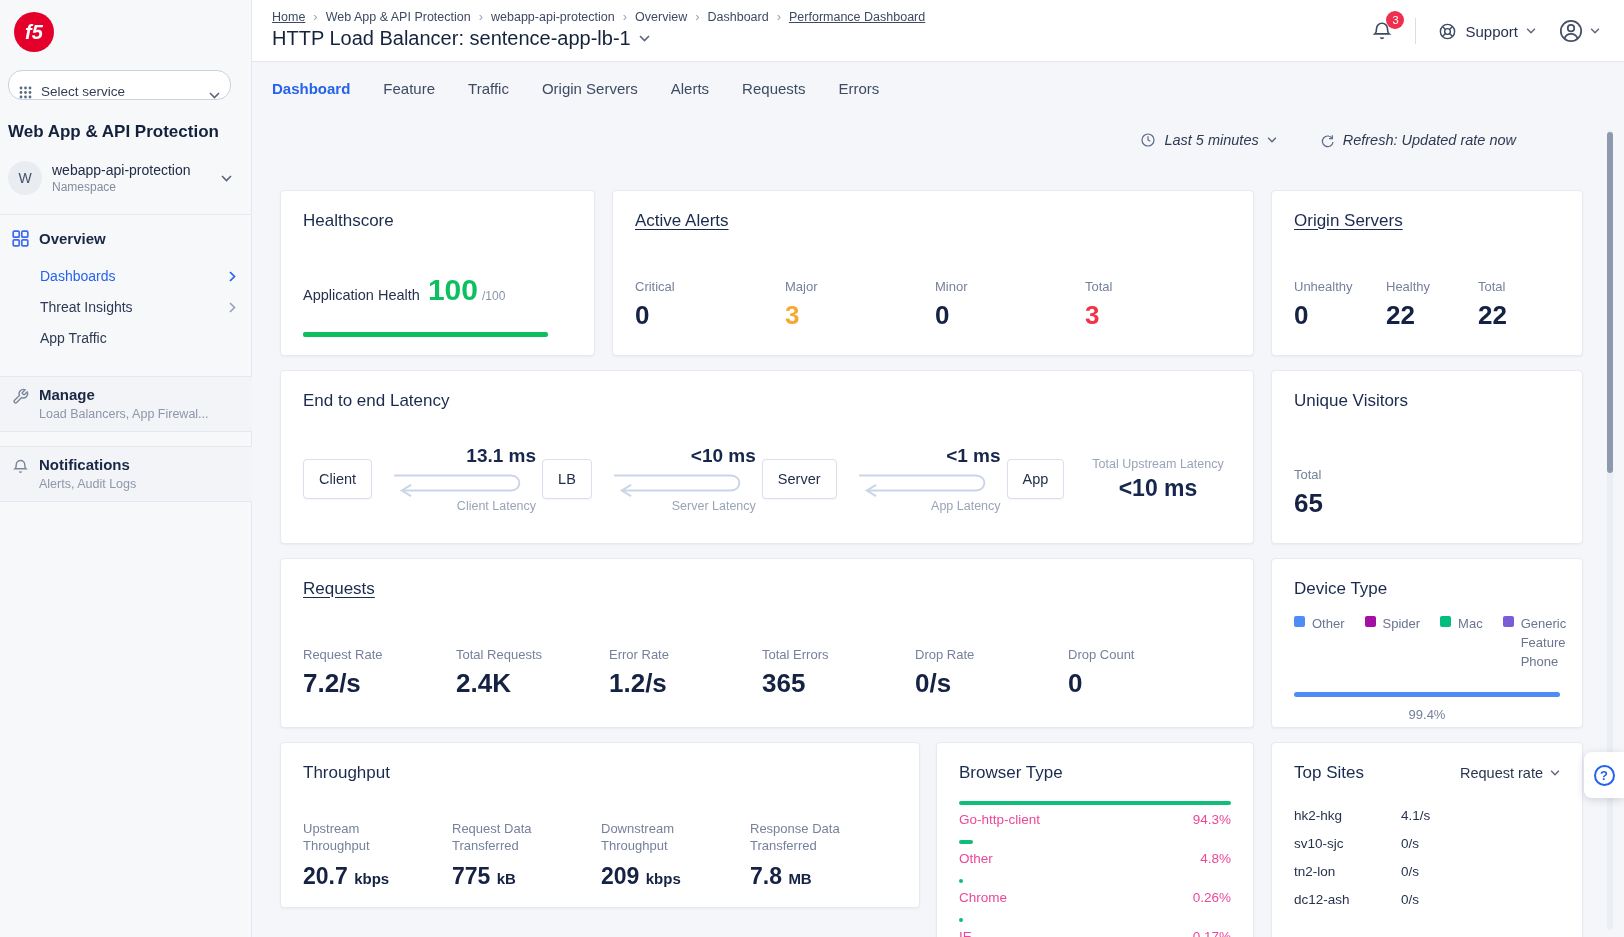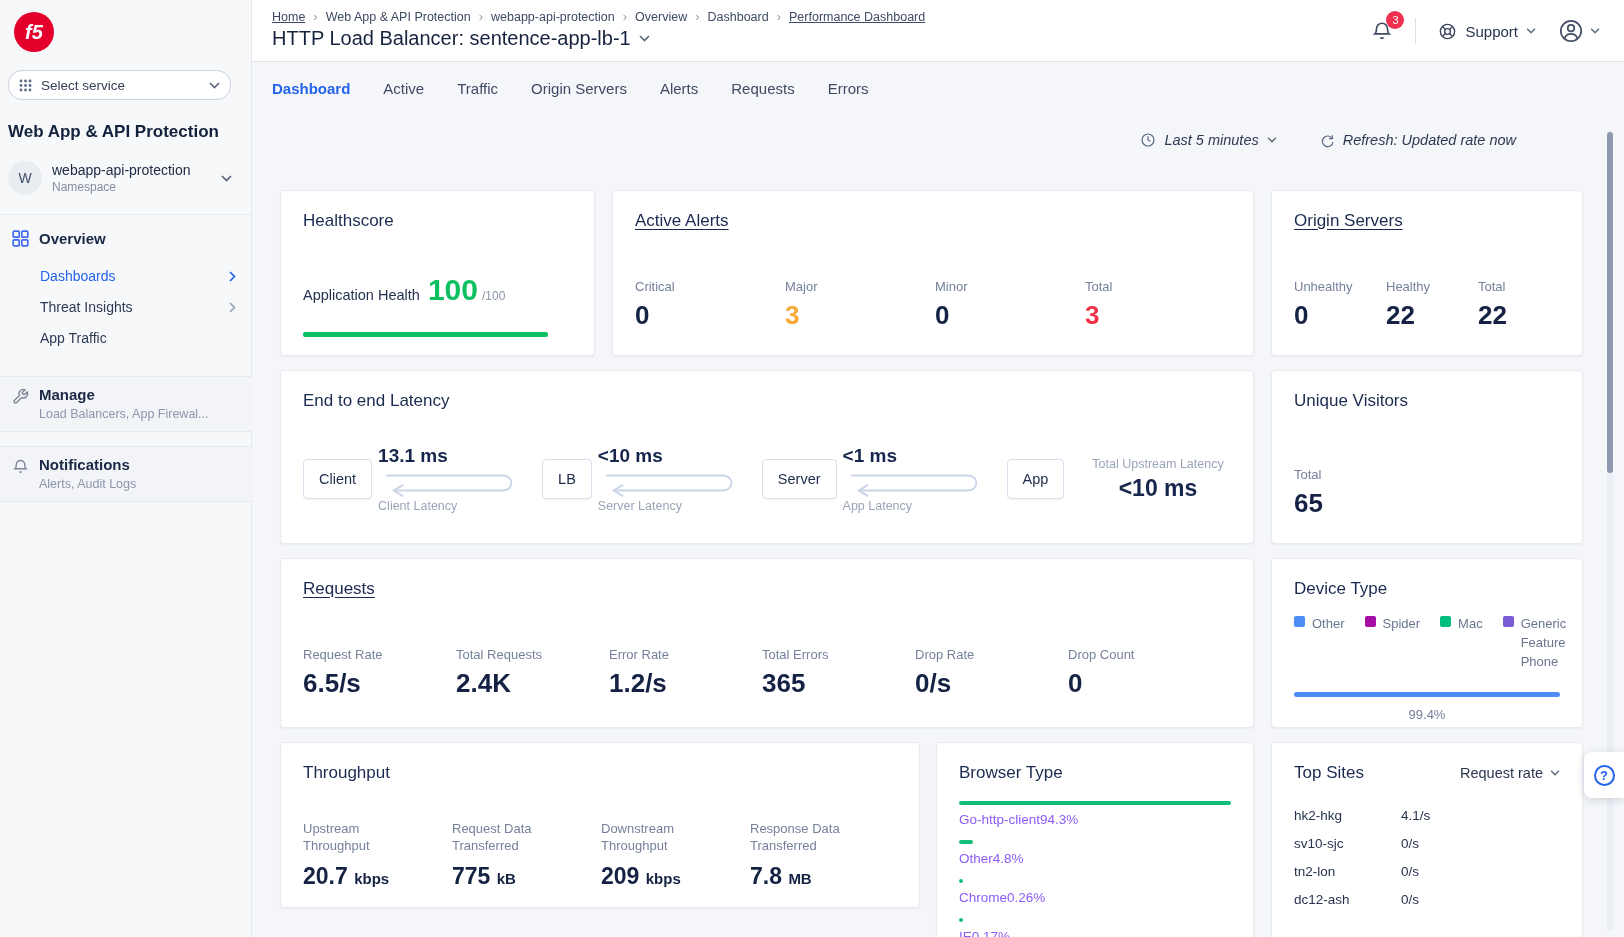--- a/index.html
+++ b/index.html
@@ -2,21 +2,21 @@
 <html><head>
 <meta charset="utf-8">
 <style>
   * { margin:0; padding:0; box-sizing:border-box; }
   html,body { width:1624px; height:937px; overflow:hidden; }
   body { font-family:"Liberation Sans", sans-serif; background:#F4F6F9; position:relative; color:#1B2B4F; }
 
   
   .sidebar { position:absolute; left:0; top:0; width:252px; height:937px; background:#F7F8FA; border-right:1px solid #E4E8EE; }
   .logo { position:absolute; left:14px; top:12px; width:40px; height:40px; border-radius:50%; background:#E4002B; color:#fff; display:flex; align-items:center; justify-content:center; font-size:20px; font-weight:bold; font-style:italic; }
-  .select-service { position:absolute; left:8px; top:70px; width:223px; height:30px; background:#fff; border:1px solid #C9D2DE; border-radius:14px; display:flex; align-items:center; gap:9px; padding:0 10px; font-size:13.5px; color:#333F55; cursor:pointer; }
+  .select-service { position:absolute; left:8px; top:70px; width:223px; height:30px; background:#fff; border:1px solid #C9D2DE; border-radius:14px; display:flex; align-items:flex-end; gap:9px; padding:0 10px; font-size:13.5px; color:#333F55; cursor:pointer; }
   .select-service .chev { margin-left:auto; }
   .side-heading { position:absolute; left:8px; top:122px; font-size:17px; font-weight:700; color:#13223C; }
   .ns-row { position:absolute; left:8px; top:156px; width:236px; height:44px; display:flex; align-items:center; gap:10px; cursor:pointer; }
   .ns-avatar { width:34px; height:34px; border-radius:50%; background:#E9EDF2; color:#44506B; display:flex; align-items:center; justify-content:center; font-size:14px; }
   .ns-name { font-size:14px; color:#202C46; }
   .ns-sub { font-size:12px; color:#828CA0; margin-top:2px; }
   .ns-row .chev { margin-left:auto; margin-right:12px; }
   .side-div { position:absolute; left:0; width:252px; border-top:1px solid #E6E9EE; }
   .nav-head { position:absolute; left:12px; display:flex; align-items:center; gap:10px; font-size:15px; font-weight:700; color:#1A2745; }
   .nav-item { position:absolute; left:40px; width:196px; font-size:14px; color:#2E3A54; display:flex; align-items:center; cursor:pointer; }
@@ -67,21 +67,21 @@
   .hs-bar { position:absolute; left:22px; right:46px; bottom:18px; height:5px; border-radius:2px; background:#0CC060; }
 
   .metric-grid { display:grid; margin-top:48px; }
   .alerts-grid { grid-template-columns:repeat(4,150px); }
   .origin-grid { grid-template-columns:repeat(3,92px); }
   .requests-grid { grid-template-columns:repeat(6,153px); }
 
   
   .lat-flow { margin-top:34px; display:flex; align-items:center; gap:6px; }
   .lat-node { border:1px solid #D8E0EC; border-radius:4px; background:#fff; padding:11px 15px; font-size:14.5px; color:#222F4C; box-shadow:0 1px 1px rgba(20,30,60,.04); }
-  .lat-hop { width:158px; display:flex; flex-direction:column; align-items:flex-start; }
+  .lat-hop { width:158px; display:flex; flex-direction:column; align-items:flex-end; }
   .hop-value { font-size:19px; font-weight:700; color:#16264C; }
   .hop-label { font-size:12.5px; color:#9AA4B8; }
   .lat-total { margin-left:22px; text-align:center; }
   .lat-total .t-label { font-size:12.5px; color:#9AA4B8; }
   .lat-total .t-value { font-size:23px; font-weight:700; color:#16264C; margin-top:4px; }
 
   .uv-label { margin-top:56px; font-size:13px; color:#76819B; }
 
   
   .legend { display:flex; gap:20px; margin-top:16px; }
@@ -93,21 +93,21 @@
 
   
   .tp-grid { display:grid; grid-template-columns:repeat(4,149px); margin-top:34px; }
   .tp-label { font-size:13px; color:#76819B; height:38px; display:flex; align-items:flex-end; line-height:1.35; max-width:120px; }
   .tp-value { margin-top:8px; font-size:23px; font-weight:700; color:#152244; }
   .tp-unit { font-size:15px; }
 
   
   .bt-row { margin-top:13px; }
   .bt-bar { height:4px; border-radius:2px; background:#10BE7A; min-width:3px; }
-  .bt-line { display:flex; font-size:13.5px; color:#8b5cf6; margin-top:7px; }
+  .bt-line { display:flex; justify-content:space-between; font-size:13.5px; color:#ec4899; margin-top:7px; }
 
   
   .ts-head { display:flex; justify-content:space-between; align-items:center; }
   .ts-sort { display:flex; align-items:center; gap:7px; font-size:14.5px; color:#2A3650; cursor:pointer; }
   .ts-rows { margin-top:18px; }
   .ts-row { display:grid; grid-template-columns:107px auto; font-size:13.5px; color:#27334E; padding:6.5px 0; }
 
   
   .scroll-track { position:absolute; right:11px; top:68px; width:6px; height:800px; background:#EBEEF4; border-radius:3px; }
   .scroll-thumb { position:absolute; left:0; top:2px; width:6px; height:341px; background:#8D99AC; border-radius:3px; cursor:pointer; }
@@ -288,21 +288,21 @@
           </svg>
       </span>
     </div>
   </div>
 </div>
 
 <div class="content">
 
   <div class="tabs">
     <span class="tab active">Dashboard</span>
-    <span class="tab">Active</span>
+    <span class="tab">Feature</span>
     <span class="tab">Traffic</span>
     <span class="tab">Origin Servers</span>
     <span class="tab">Alerts</span>
     <span class="tab">Requests</span>
     <span class="tab">Errors</span>
   </div>
 
   <div class="toolbar">
     <div class="tool-group">
       <span>
@@ -427,21 +427,21 @@
     <div class="card-title">Unique Visitors</div>
     <div class="m-label uv-label">Total</div>
     <div class="m-value">65</div>
   </div>
 
   <div class="card" style="left:28px; top:496px; width:974px; height:170px;">
     <div class="card-title link">Requests</div>
     <div class="metric-grid requests-grid">
       <div>
         <div class="m-label">Request Rate</div>
-        <div class="m-value">6.5/s</div>
+        <div class="m-value">7.2/s</div>
       </div>
       <div>
         <div class="m-label">Total Requests</div>
         <div class="m-value">2.4K</div>
       </div>
       <div>
         <div class="m-label">Error Rate</div>
         <div class="m-value">1.2/s</div>
       </div>
       <div>

